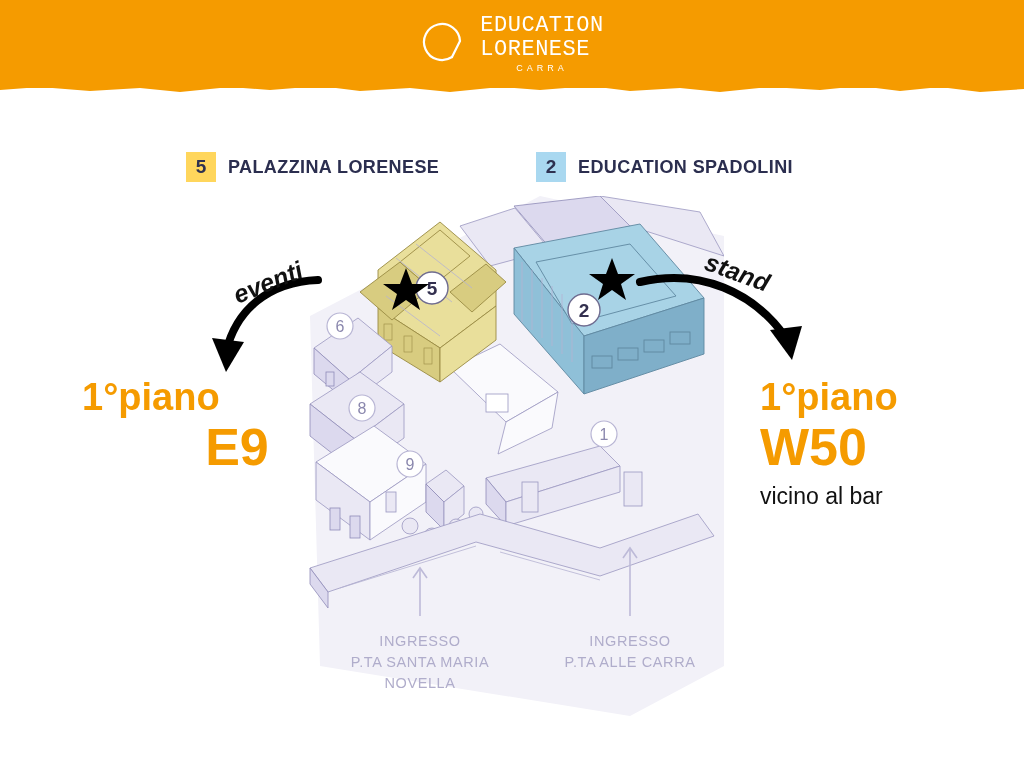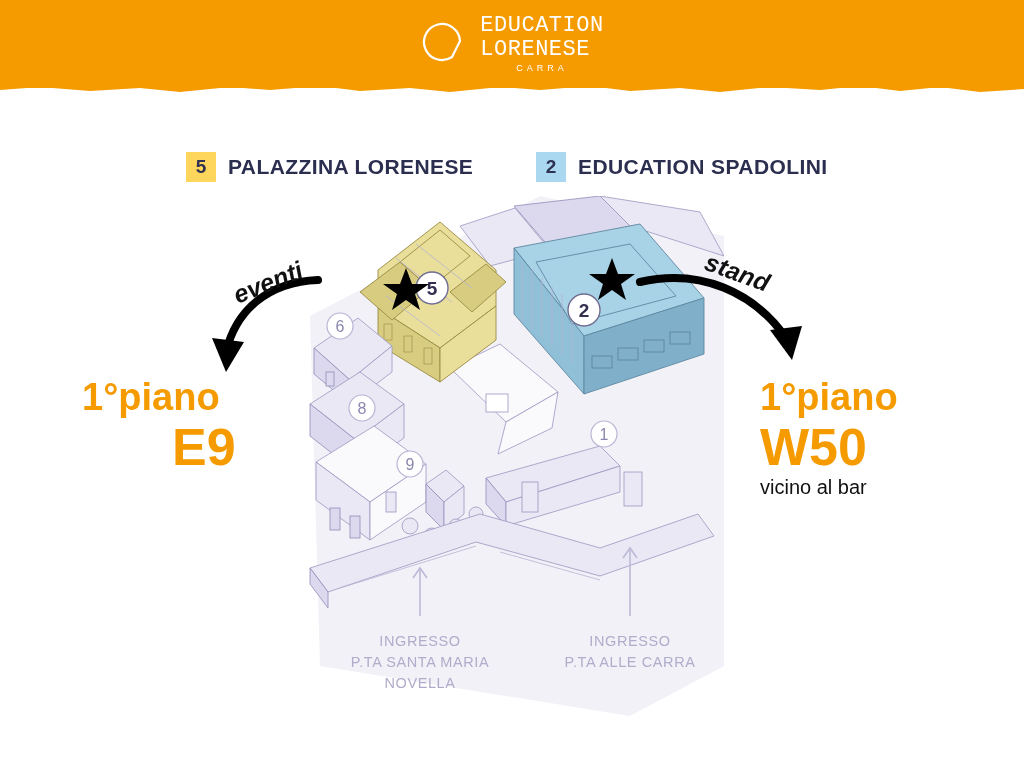--- a/index.html
+++ b/index.html
@@ -89,21 +89,21 @@
     align-items: center;
     justify-content: center;
     font-size: 19px;
     font-weight: bold;
     color: #2e3150;
     font-family: "Liberation Sans", sans-serif;
   }
   .chip-yellow { background: #FFD65C; }
   .chip-blue { background: #A9D8F0; }
   .legend-label {
-    font-size: 21px;
+    font-size: 18px;
     font-weight: bold;
     color: #2b2e4f;
     letter-spacing: 0.4px;
     white-space: nowrap;
   }
 
   
   .map {
     position: absolute;
     left: 300px;
@@ -129,25 +129,25 @@
   }
   .callout .stand-code {
     font-size: 52px;
     font-weight: bold;
     color: #F59B00;
     line-height: 1.05;
     margin: 0;
     white-space: nowrap;
   }
   .callout.left .floor { margin-left: 20px; }
-  .callout.left .stand-code { margin-left: 110px; }
+  .callout.left .stand-code { margin-left: 110px; text-align: center; }
   .callout .sub {
-    font-size: 20px;
+    font-size: 23px;
     color: #111111;
-    margin-top: 1px;
+    margin-top: 8px;
     white-space: nowrap;
   }
 
   
   .arrow-word {
     position: absolute;
     font-size: 25px;
     font-weight: bold;
     color: #111;
     font-style: italic;

